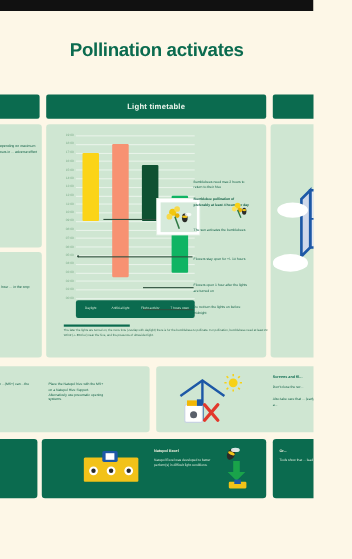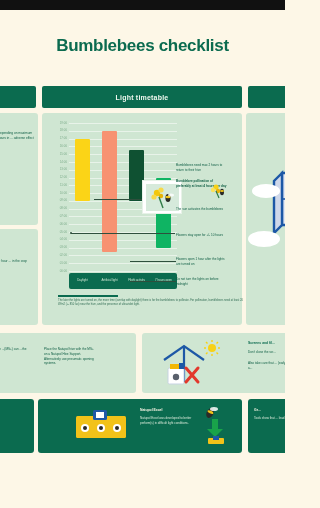--- a/index.html
+++ b/index.html
@@ -67,21 +67,21 @@
   .bot-main{position:absolute;left:38px;top:399px;width:204px;height:54px;background:#0b6b4f;border-radius:3px;}
   .bot-right{position:absolute;left:248px;top:399px;width:60px;height:54px;background:#0b6b4f;border-radius:3px;}
   .bot-title{font-size:3.4px;font-weight:bold;color:#fdf7e7;}
   .bot-text{font-size:3px;line-height:1.55;color:#d9ead9;}
 </style>
 </head>
 <body>
 
 <div class="topbar"></div>
 
-<div class="poster-title">Bumblebees checklist</div>
+<div class="poster-title">Pollination activates</div>
 
 <div class="strip left"></div>
 <div class="strip center">
   <span class="strip-label">Light timetable</span>
 </div>
 <div class="strip right"></div>
 
 <div class="panel panel-left-top">
   <div class="tinytext">...ollination depending on maximum ... 28 °C ... hours in ... adverse effect</div>
 </div>

